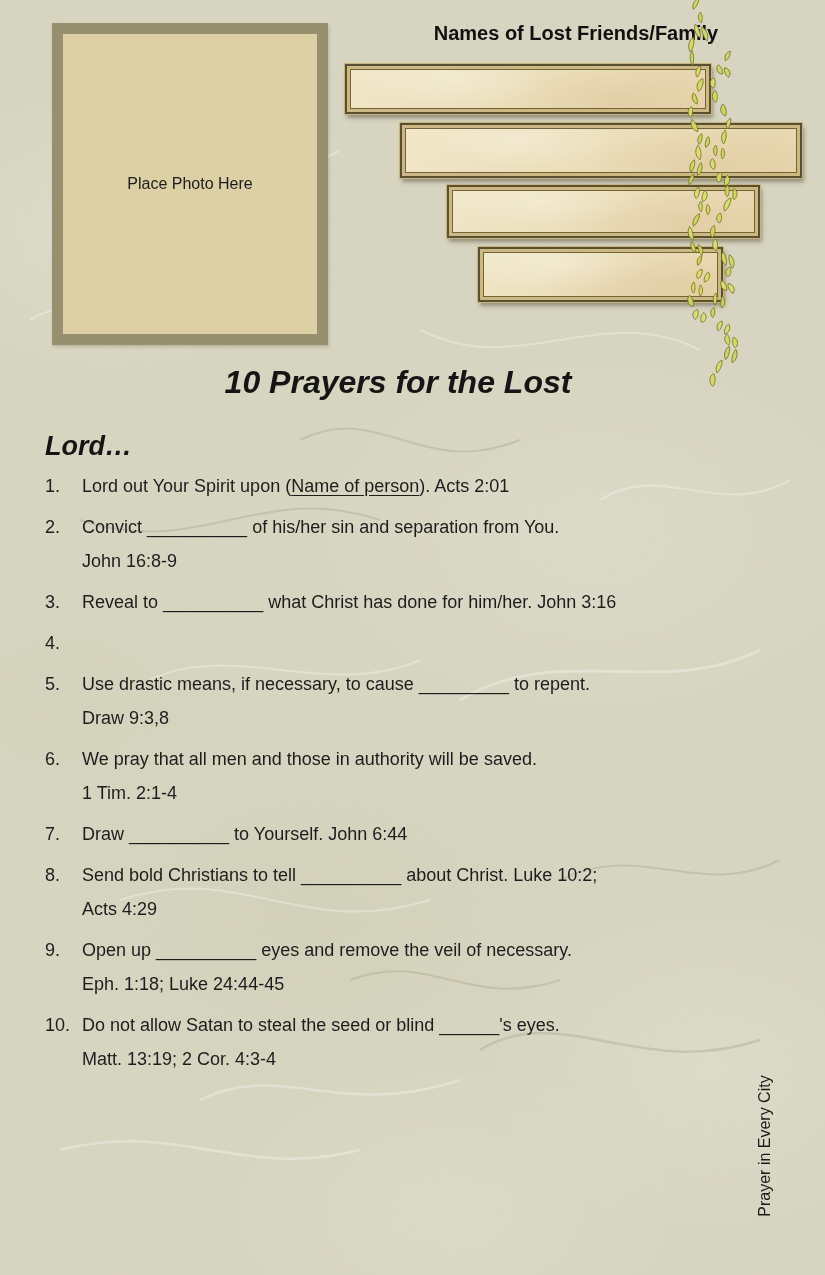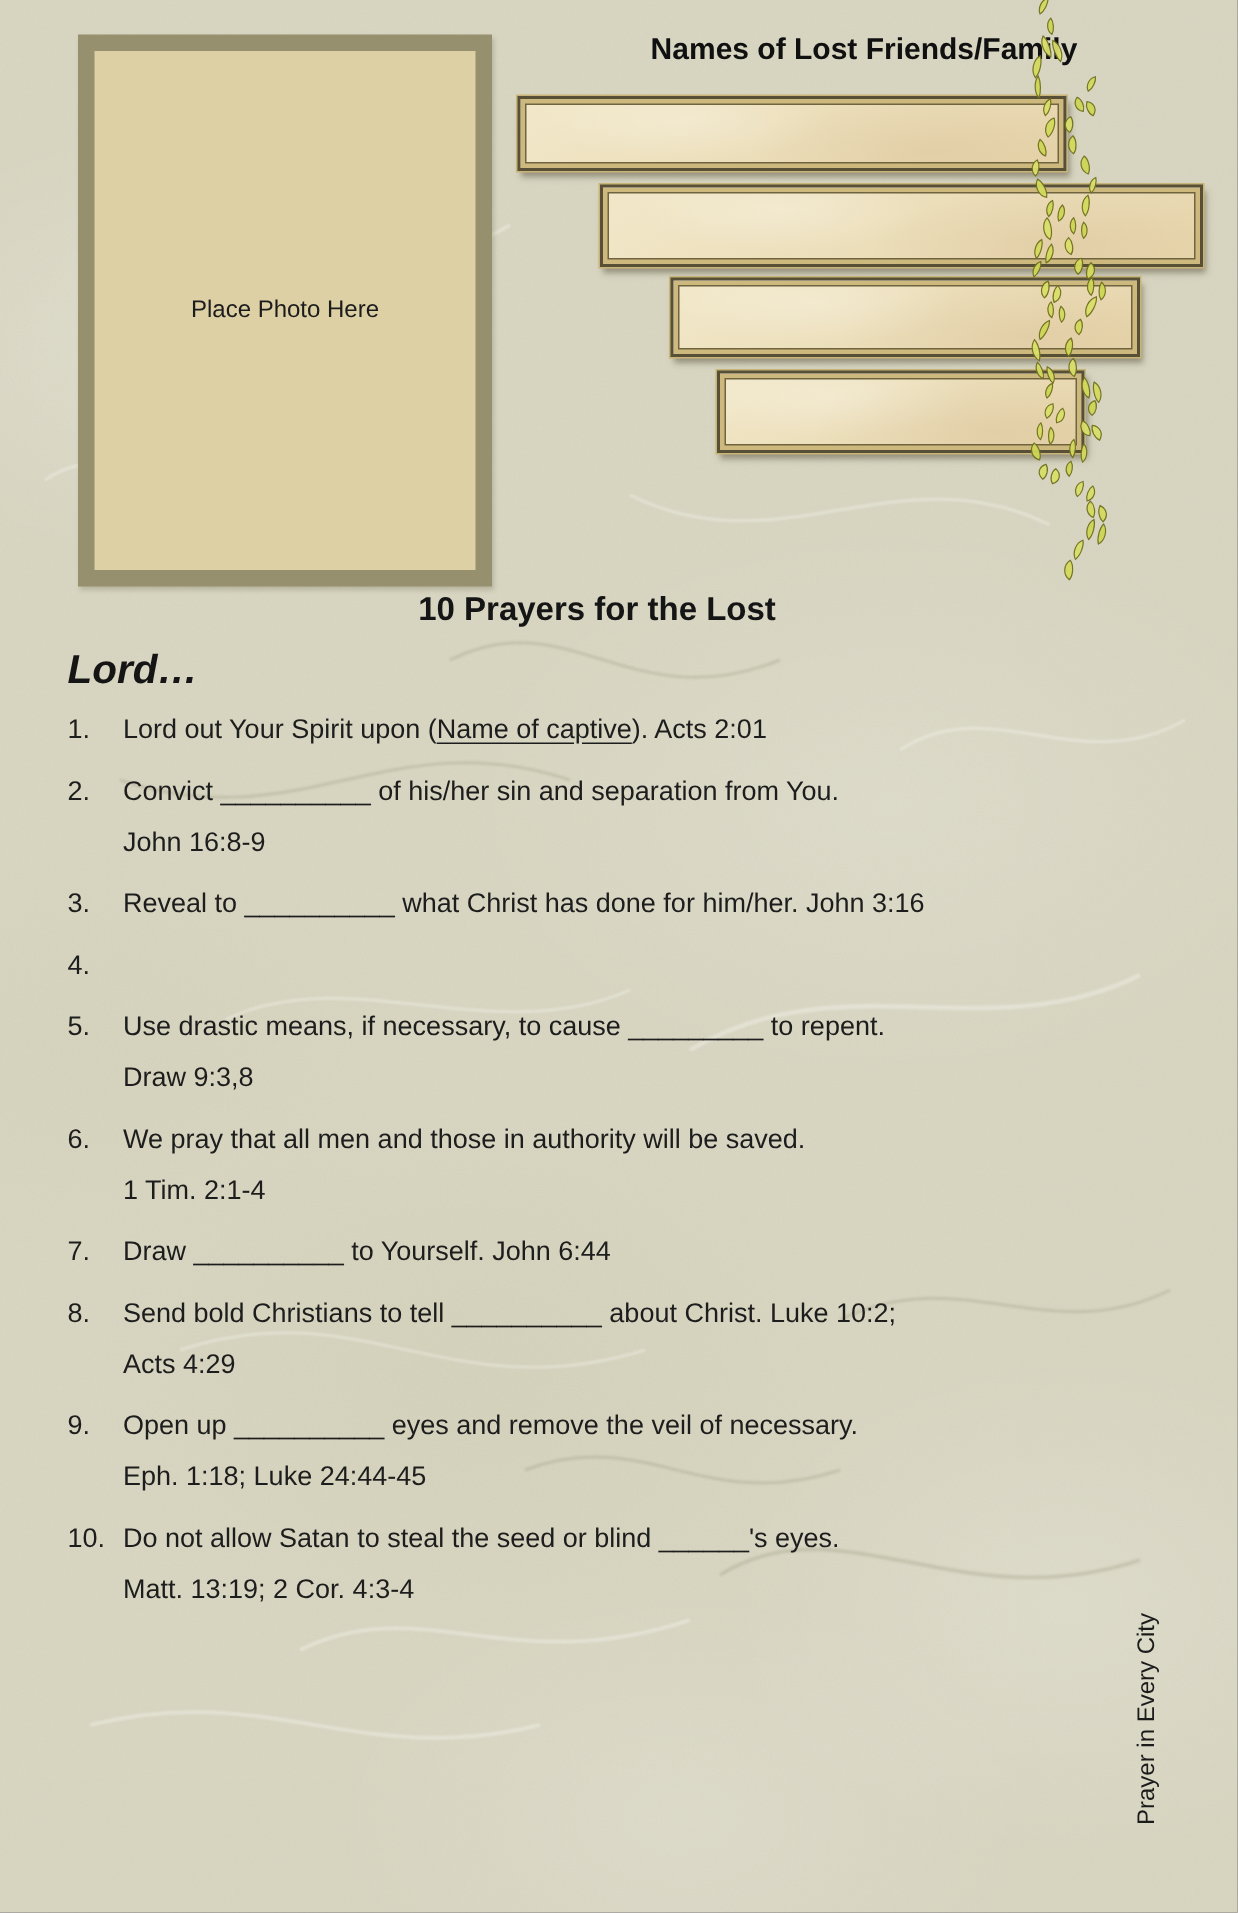--- a/index.html
+++ b/index.html
@@ -18,40 +18,40 @@
       radial-gradient(ellipse 330px 240px at 86% 84%, rgba(255,255,255,.14), transparent 70%),
       radial-gradient(ellipse 300px 200px at 8% 55%, rgba(201,197,170,.22), transparent 72%),
       radial-gradient(ellipse 340px 220px at 55% 95%, rgba(255,255,255,.12), transparent 70%);
   }
   .texture{position:absolute;left:0;top:0;z-index:0;pointer-events:none;}
   .fiber{fill:none;stroke:rgba(255,255,255,.30);filter:blur(.7px);}
   .fiber.dark{stroke:rgba(148,144,118,.28);}
 
   
   .photo-frame{
-    position:absolute;left:52px;top:23px;width:276px;height:368px;
+    position:absolute;left:52px;top:23px;width:276px;height:322px;
     background:#97906f;box-sizing:border-box;z-index:2;
     box-shadow:1px 2px 3px rgba(90,85,60,.25);
     display:flex;
     justify-content:flex-end;
   }
   .photo-inner{
     flex:1;margin:11px;background:#dcd0a4;
     display:flex;align-items:center;justify-content:center;
     font-size:16px;color:#1c1c1c;
   }
 
   
   .names-title{
     position:absolute;left:352px;top:22px;width:448px;z-index:2;
     text-align:center;font-size:20px;font-weight:700;color:#101010;
   }
   .main-title{
     position:absolute;left:0;top:364px;width:796px;z-index:2;
-    text-align:center;font-size:22px;font-weight:700;color:#151515;margin-top:29px;
+    text-align:center;font-size:32px;font-weight:700;font-style:italic;color:#151515;
   }
   .salutation{
     position:absolute;left:45px;top:431px;z-index:2;
     font-size:27px;font-weight:700;font-style:italic;color:#151515;
   }
 
   
   .name-box{
     position:absolute;z-index:2;box-sizing:border-box;
     background:
@@ -199,21 +199,21 @@
       <path d="M0 6.502773368804355 C -4.507140315859578 3.2513866844021777 -4.507140315859578 -3.2513866844021777 0 -6.502773368804355 C 2.4789271737227683 -3.2513866844021777 2.4789271737227683 3.2513866844021777 0 6.502773368804355 Z" fill="#d3da5d" stroke="#70701f" stroke-width="0.8" opacity="0.95" transform="translate(713.2198247581174 380) rotate(2.7569589154445566)"></path>
     </svg>
 
   <div class="main-title">10 Prayers for the Lost</div>
 
   <div class="salutation">Lord…</div>
 
   <div class="prayer-list">
       <div class="prayer">
         <div class="num">1.</div>
-        <div class="ptext"><span>Lord out Your Spirit upon (</span><u>Name of captive</u><span>). Acts 2:01</span></div>
+        <div class="ptext"><span>Lord out Your Spirit upon (</span><u>Name of person</u><span>). Acts 2:01</span></div>
       </div>
       <div class="prayer">
         <div class="num">2.</div>
         <div class="ptext"><span>Convict __________ of his/her sin and separation from You.</span><div>John 16:8-9</div></div>
       </div>
       <div class="prayer">
         <div class="num">3.</div>
         <div class="ptext"><span>Reveal to __________ what Christ has done for him/her. John 3:16</span></div>
       </div>
       <div class="prayer">

